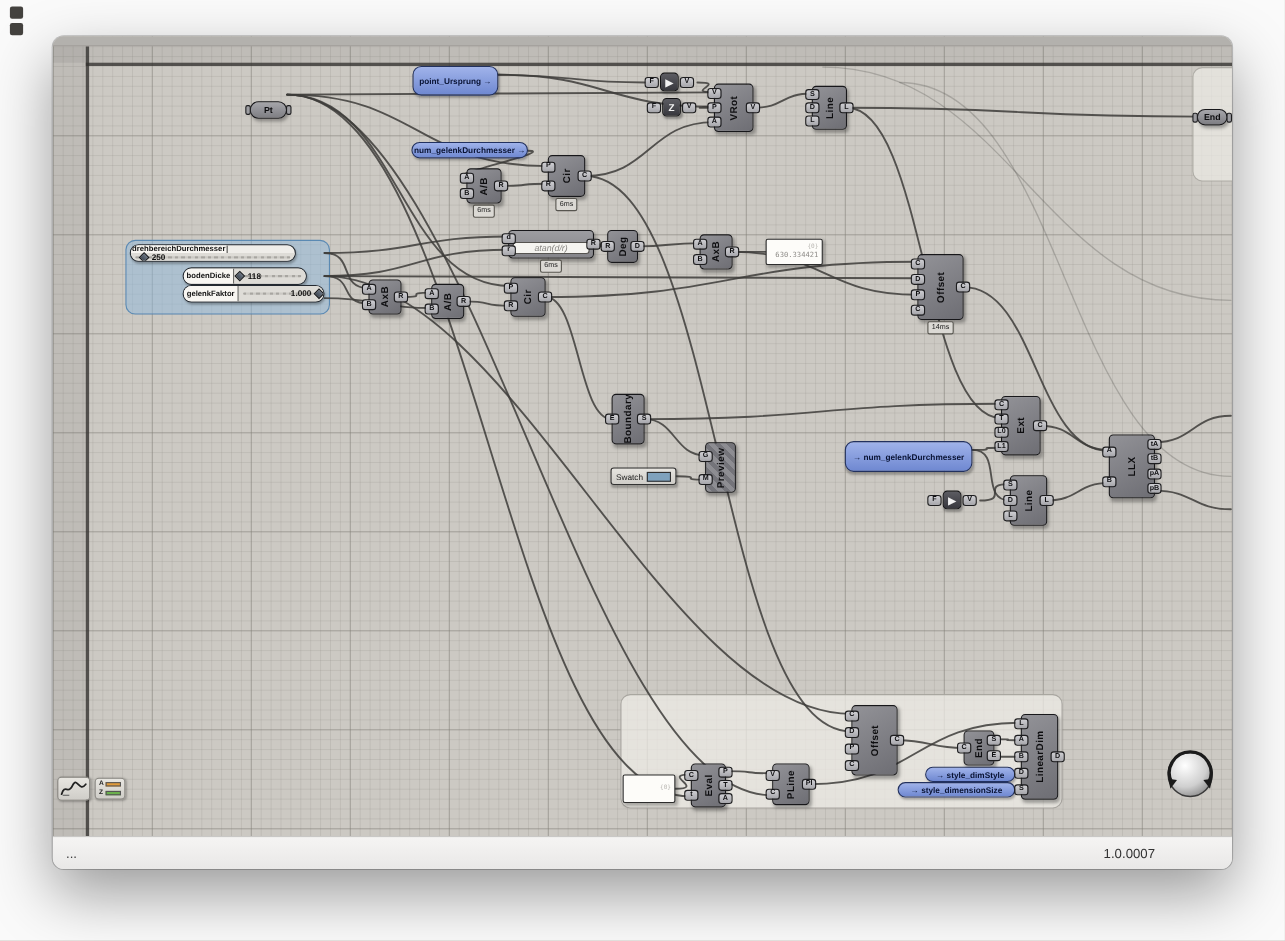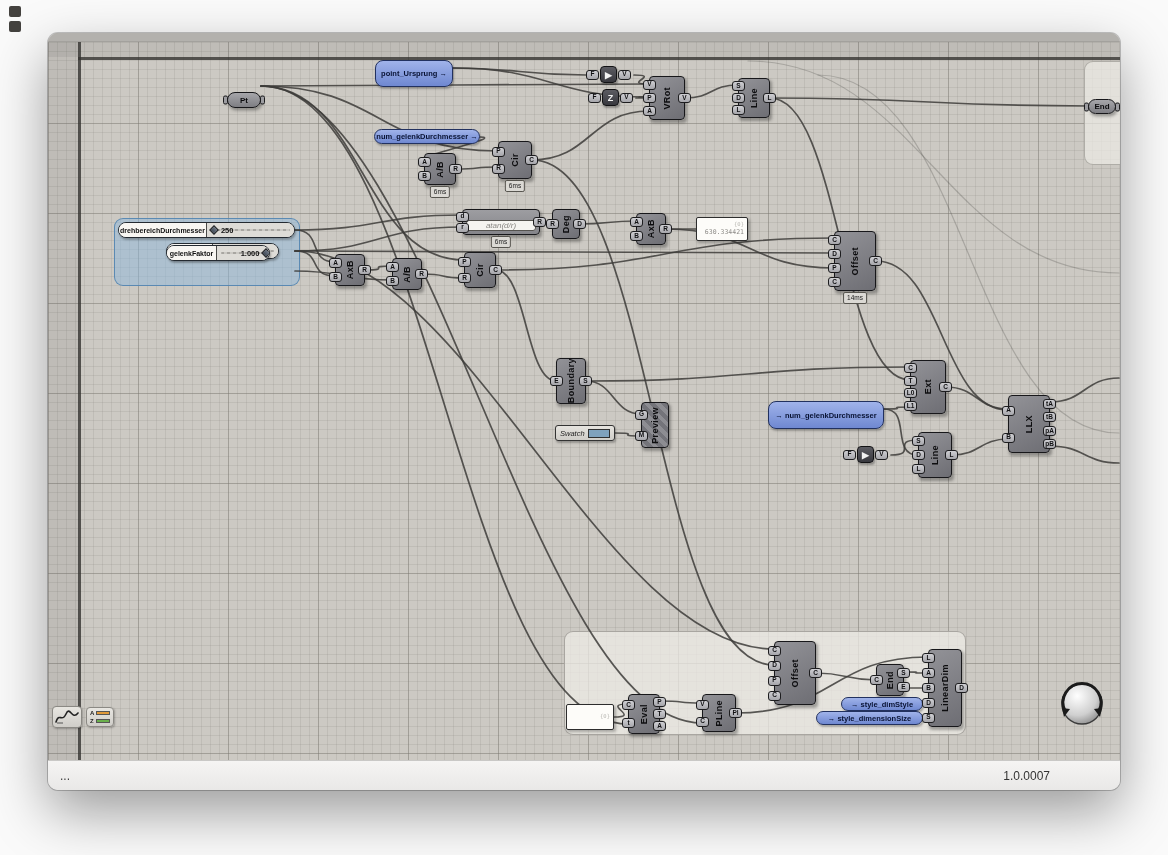--- a/index.html
+++ b/index.html
@@ -137,21 +137,21 @@
   .toggle { position:absolute; display:flex; align-items:center; gap:1px; }
   .tbox {
     width:17px; height:17px; border:1.5px solid #121214; border-radius:4px;
     background:linear-gradient(#5c5c62,#38383e); color:#f2f2f2;
     font-size:9px; font-weight:bold; display:flex; align-items:center; justify-content:center;
     box-shadow:1px 2px 2px rgba(25,25,25,0.35);
   }
   .swatch {
     position:absolute; display:flex; align-items:center; gap:3px; padding:0 4px;
     background:linear-gradient(#e6e4df,#cfcdc8); border:1.2px solid #333; border-radius:3px;
-    font-size:7.5px; color:#1d1d1d; box-shadow:1px 2px 2px rgba(25,25,25,0.3);font-style:italic;
+    font-size:7.5px; color:#1d1d1d; box-shadow:1px 2px 2px rgba(25,25,25,0.3);
   }
   .swatch .chip { flex:1; height:9px; border:1px solid #2f2f2f; }
 
   .navball { position:absolute; z-index:6; }
   .widget {
     position:absolute; z-index:6; border:1px solid #8b8984; border-radius:4px;
     background:linear-gradient(#e8e6e1,#cfcdc8); box-shadow:1px 1px 2px rgba(0,0,0,0.25);
     display:flex; align-items:center; justify-content:center; flex-direction:column; gap:2px;
   }
   .azrow { display:flex; align-items:center; gap:2px; width:20px; }
@@ -349,37 +349,37 @@
             <div class="port">C</div>
             <div class="port">D</div>
             <div class="port">P</div>
             <div class="port">C</div>
           </div>
           <div class="pcol r">
             <div class="port">C</div>
           </div>
           <div class="caption">14ms</div>
         </div>
-        <div class="slider" style="left: 70px; top: 189px; width: 177px; height: 16px;">
+        <div class="slider" style="left: 70px; top: 189px; width: 151px; height: 16px; flex-direction: column;">
           <div class="name" style="width: 88px;">drehbereichDurchmesser</div>
           <div class="track">
             <div class="groove"></div>
             <div class="knob" style="left: 8%;"></div>
             <span class="sval" style="left: calc(8% + 7px);">250</span>
           </div>
         </div>
         <div class="slider" style="left: 118px; top: 210px; width: 113px; height: 16px;">
           <div class="name" style="width: 46px;">bodenDicke</div>
           <div class="track">
             <div class="groove"></div>
             <div class="knob" style="left: 8%;"></div>
             <span class="sval" style="left: calc(8% + 7px);">118</span>
           </div>
         </div>
-        <div class="slider" style="left: 118px; top: 212px; width: 104px; height: 16px;">
+        <div class="slider" style="left: 118px; top: 226px; width: 129px; height: 16px;">
           <div class="name" style="width: 50px;">gelenkFaktor</div>
           <div class="track">
             <div class="groove"></div>
             <div class="knob" style="left: 95%;"></div>
             <span class="sval" style="right: calc(5% + 7px);">1.000</span>
           </div>
         </div>
         <div class="comp" style="left: 287px; top: 221px; width: 30px; height: 32px;">
           <span class="vlabel">AxB</span>
           <div class="pcol l">

